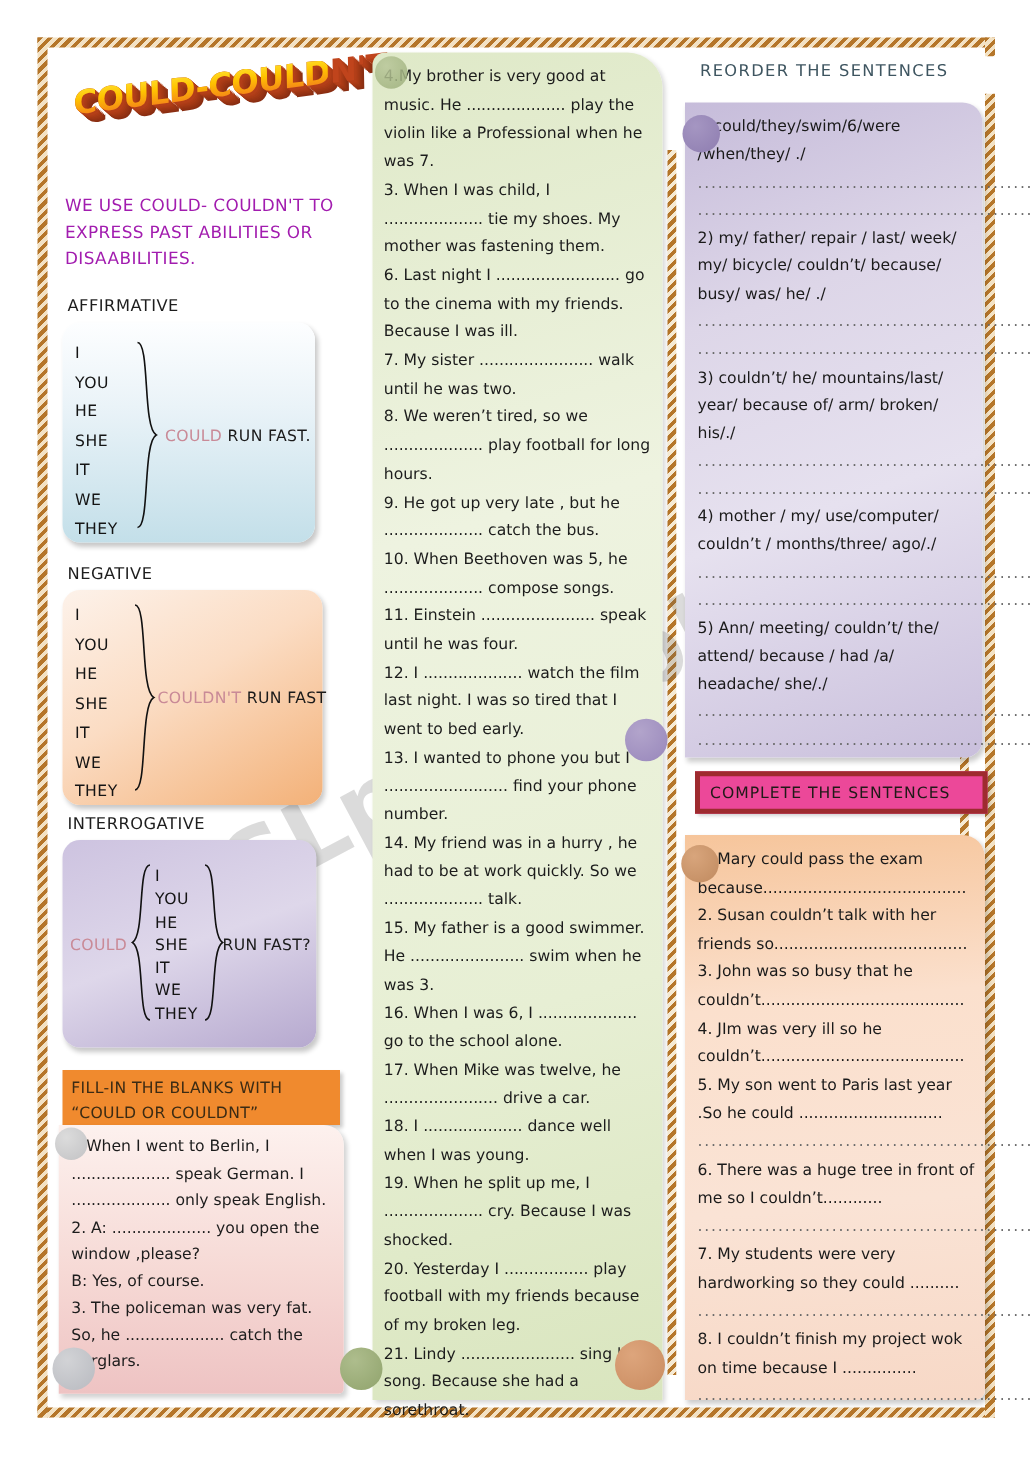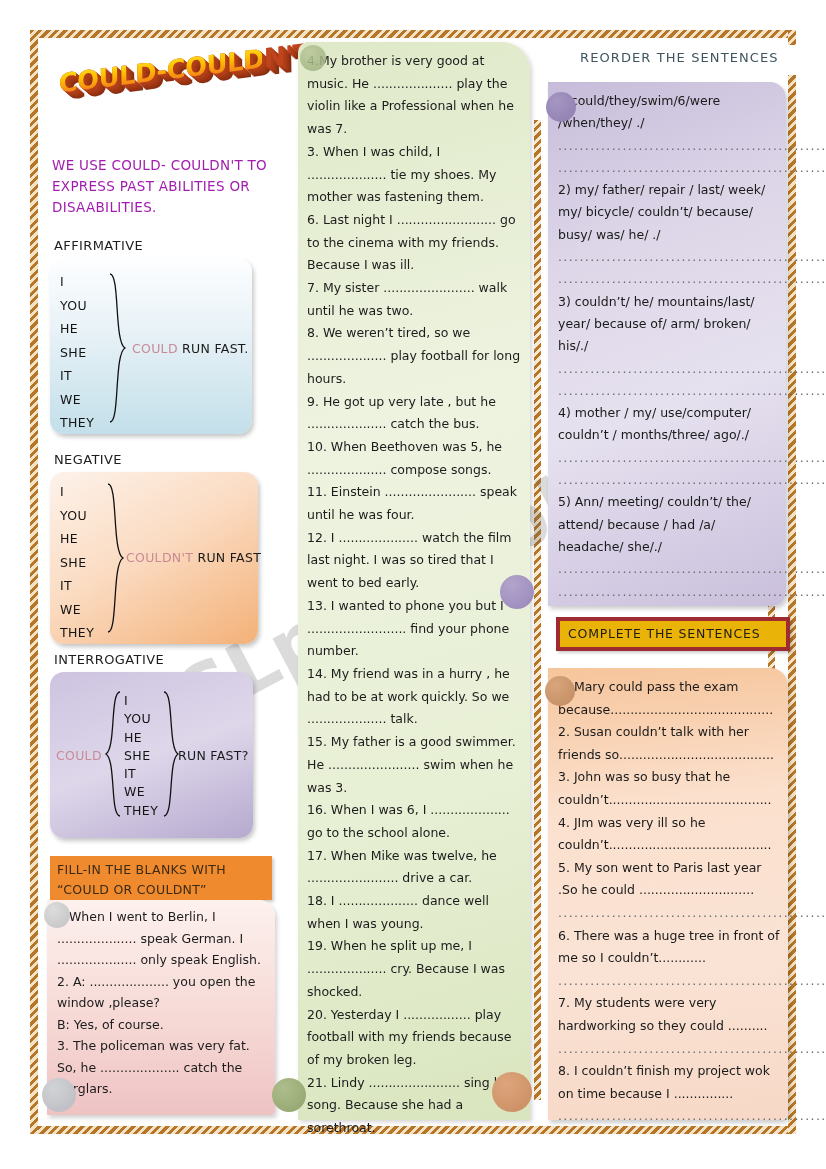--- a/index.html
+++ b/index.html
@@ -77,34 +77,34 @@
 
   
   #box-mid{position:absolute;left:298px;top:42px;width:232px;height:1078px;
         background:linear-gradient(165deg,#dfe9c8 0%,#eef3e0 35%,#e7efd4 70%,#d9e5be 100%);
         border-top-left-radius:10px;border-top-right-radius:28px;
         box-shadow:2px 2px 4px rgba(0,0,0,.17);}
   #box-mid .mtxt{position:absolute;left:9px;top:8px;width:216px;
         font-size:12.5px;line-height:22.7px;color:#1c1c1c;}
 
   
-  #hdr-reorder{position:absolute;left:572px;top:45px;width:244px;height:30px;
+  #hdr-reorder{position:absolute;left:552px;top:45px;width:244px;height:30px;
         background:#ffffff;}
   #hdr-reorder span{position:absolute;left:8px;top:5px;font-size:13px;
         color:#3e5560;letter-spacing:1.1px;white-space:nowrap;}
 
   #box-reorder{position:absolute;left:548px;top:82px;width:238px;height:524px;
         background:linear-gradient(160deg,#c6bcda 0%,#ddd6e8 30%,#e6e1ef 60%,#c9bfdc 100%);
         border-top-right-radius:16px;border-bottom-right-radius:14px;
         box-shadow:2px 3px 4px rgba(0,0,0,.2);}
   #box-reorder .rtxt{position:absolute;left:10px;top:8px;width:218px;
         font-size:12.5px;line-height:22.3px;color:#1a1a1a;}
 
   #hdr-complete{position:absolute;left:556px;top:617px;width:234px;height:34px;
-        box-sizing:border-box;background:#eab308;border:4px solid #9e2b2f;
+        box-sizing:border-box;background:#ec4899;border:4px solid #9e2b2f;
         box-shadow:2px 2px 3px rgba(0,0,0,.2);}
   #hdr-complete span{position:absolute;left:8px;top:5px;font-size:12.5px;
         color:#201a18;letter-spacing:.8px;white-space:nowrap;}
 
   #box-complete{position:absolute;left:548px;top:668px;width:240px;height:452px;
         background:linear-gradient(175deg,#f6c59b 0%,#fbe0cd 30%,#fae3d5 65%,#f7d8c6 100%);
         border-top-right-radius:18px;border-bottom-right-radius:8px;
         box-shadow:2px 3px 4px rgba(0,0,0,.2);}
   #box-complete .ctxt{position:absolute;left:10px;top:8px;width:222px;
         font-size:12.5px;line-height:22.6px;color:#1a1a1a;}

